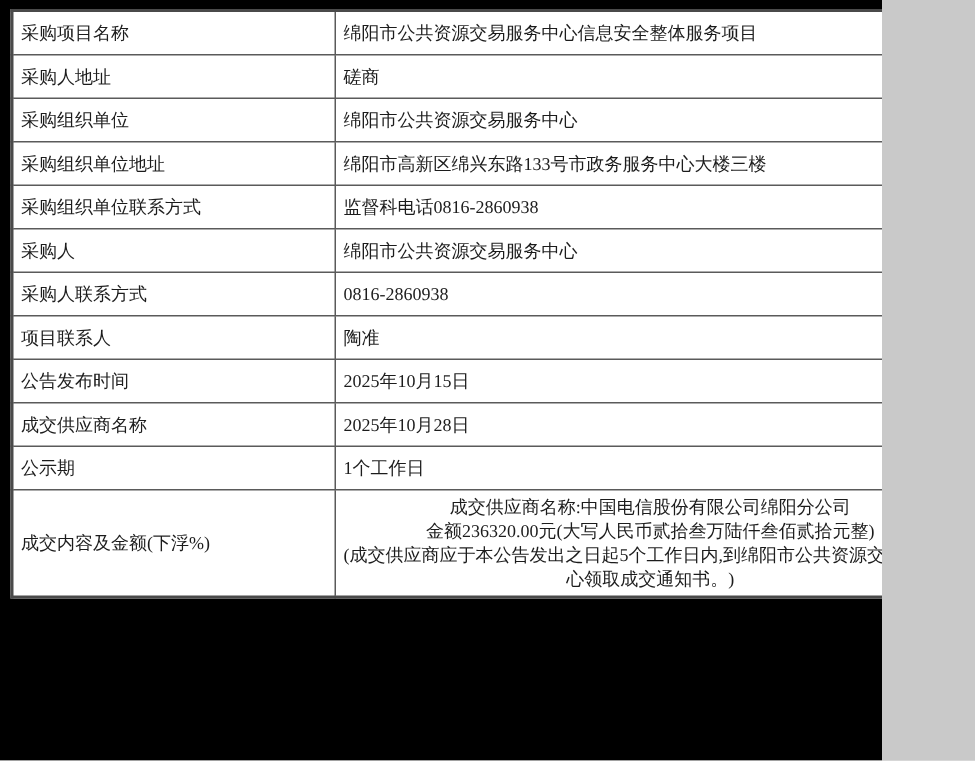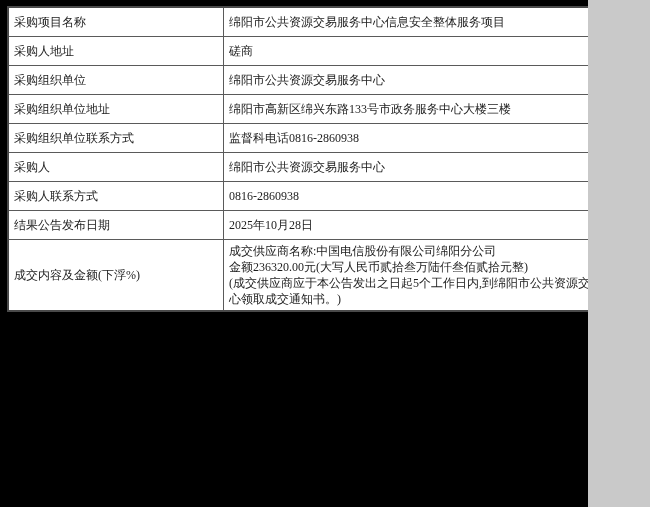--- a/index.html
+++ b/index.html
@@ -39,20 +39,21 @@
     width: 205px;
   }
   table.notice tr.normal td {
     height: 24px;
   }
   table.notice tr.tall td {
     height: 66px;
   }
   table.notice td.value-cell div {
     line-height: 16px;
+    text-align: center;
   }
 </style>
 </head>
 <body>
 
 <div class="page">
   <table class="notice">
     <tbody id="table-body">
         <tr class="normal">
           <td class="label-cell">采购项目名称</td>
@@ -76,22 +77,34 @@
         </tr>
         <tr class="normal">
           <td class="label-cell">采购人</td>
           <td class="value-cell">绵阳市公共资源交易服务中心</td>
         </tr>
         <tr class="normal">
           <td class="label-cell">采购人联系方式</td>
           <td class="value-cell">0816-2860938</td>
         </tr>
         <tr class="normal">
-          <td class="label-cell">结果公告发布日期</td>
+          <td class="label-cell">项目联系人</td>
+          <td class="value-cell">陶准</td>
+        </tr>
+        <tr class="normal">
+          <td class="label-cell">公告发布时间</td>
+          <td class="value-cell">2025年10月15日</td>
+        </tr>
+        <tr class="normal">
+          <td class="label-cell">成交供应商名称</td>
           <td class="value-cell">2025年10月28日</td>
+        </tr>
+        <tr class="normal">
+          <td class="label-cell">公示期</td>
+          <td class="value-cell">1个工作日</td>
         </tr>
         <tr class="tall">
           <td class="label-cell">成交内容及金额(下浮%)</td>
           <td class="value-cell">
             <div>成交供应商名称:中国电信股份有限公司绵阳分公司</div>
             <div>金额236320.00元(大写人民币贰拾叁万陆仟叁佰贰拾元整)</div>
             <div>(成交供应商应于本公告发出之日起5个工作日内,到绵阳市公共资源交易服务中心领取成交通知书。)</div>
           </td>
         </tr>
       </tbody>

